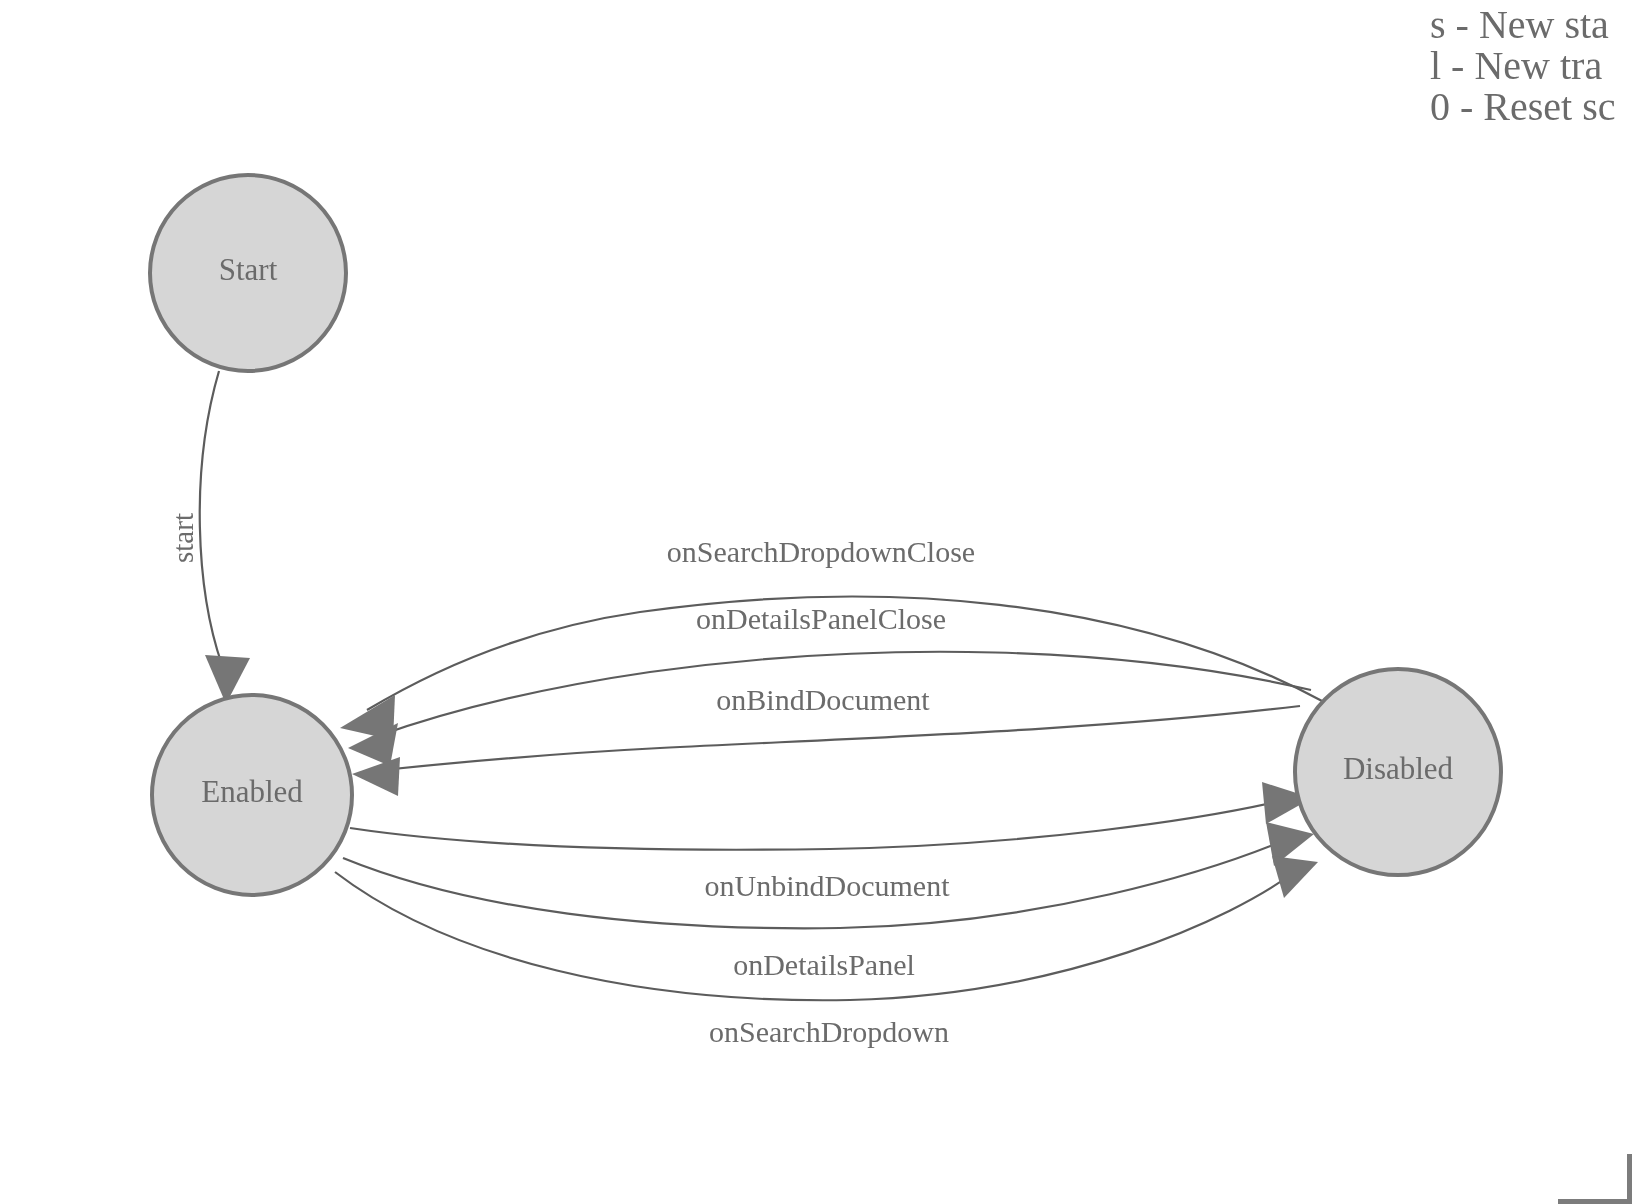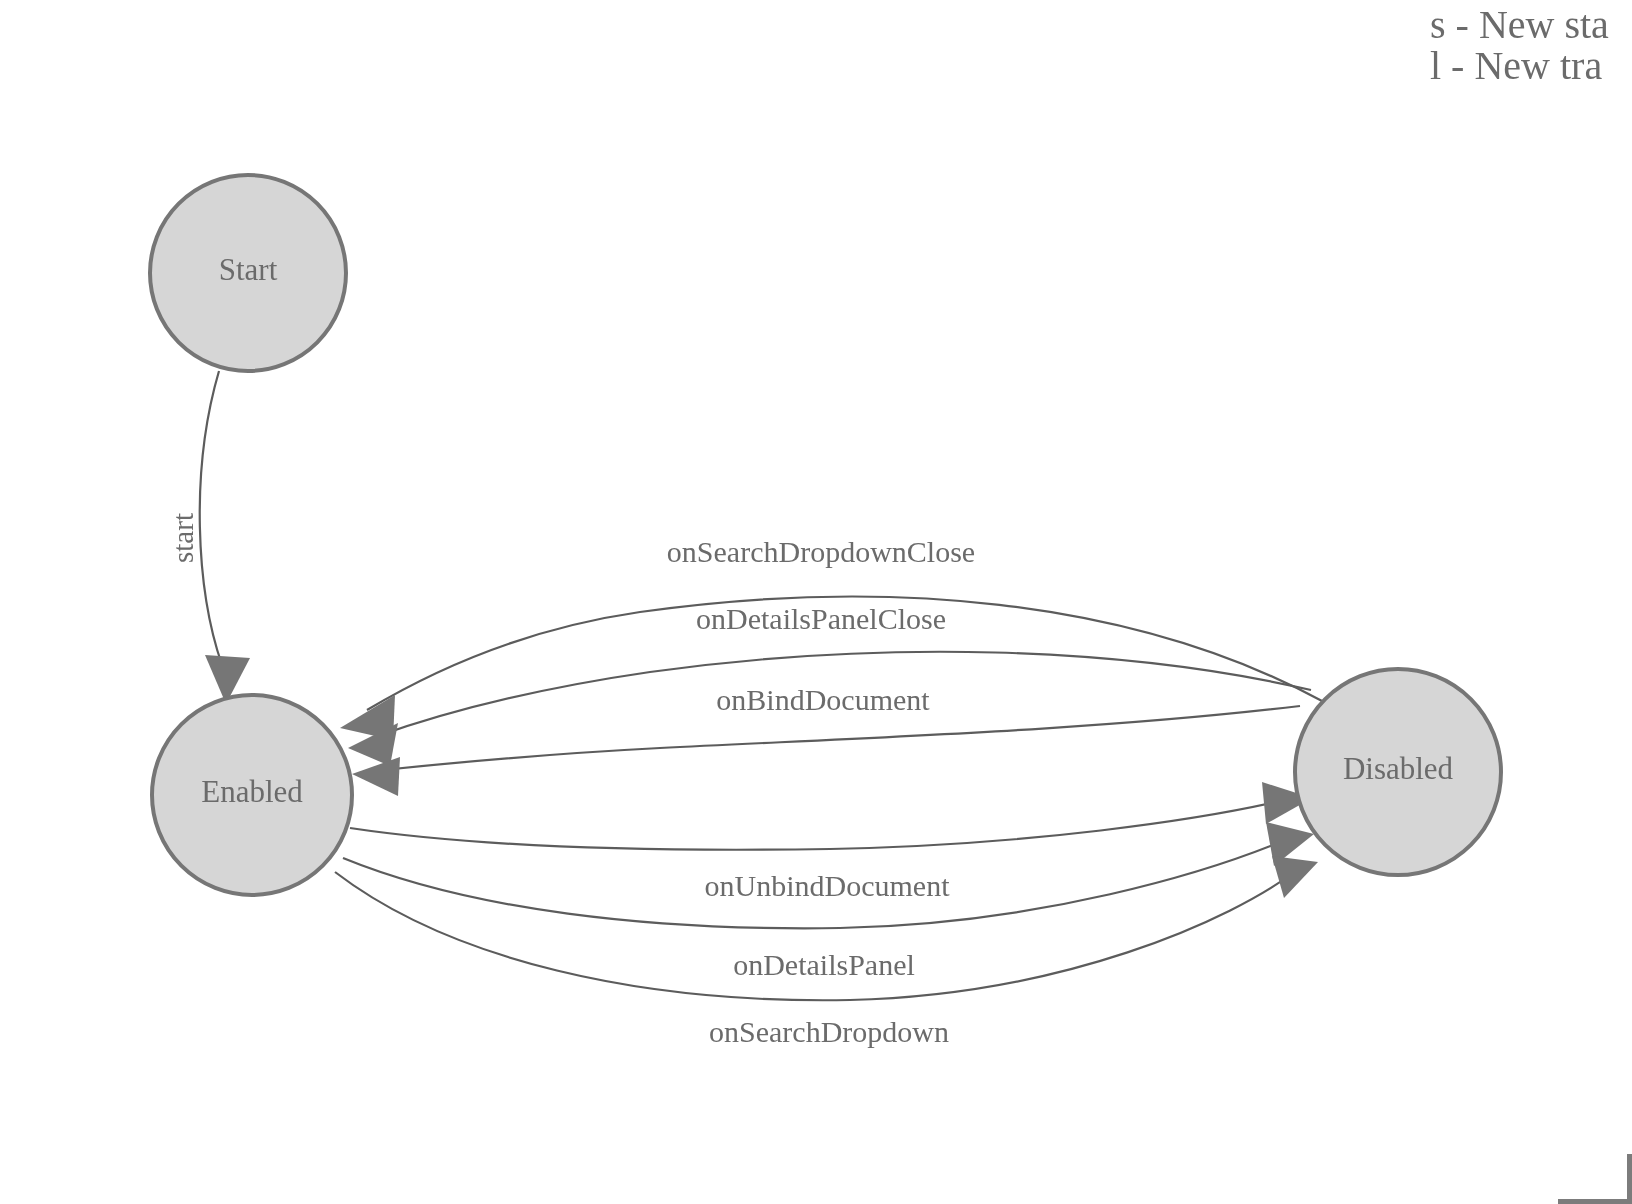--- a/index.html
+++ b/index.html
@@ -172,20 +172,21 @@
 
       <text class="edge-label" x="824" y="975">onDetailsPanel</text>
 
       <text class="edge-label" x="829" y="1042">onSearchDropdown</text>
     </g>
   </svg>
 
   <div id="help-panel">
     <div class="help-line">s - New sta</div>
     <div class="help-line">l - New tra</div>
+    <div class="help-line">0 - Reset sc</div>
   </div>
 
   <div id="resize-corner">
     <div class="v-bar"></div>
     <div class="h-bar"></div>
   </div>
 
 </div>
 
 </body></html>

